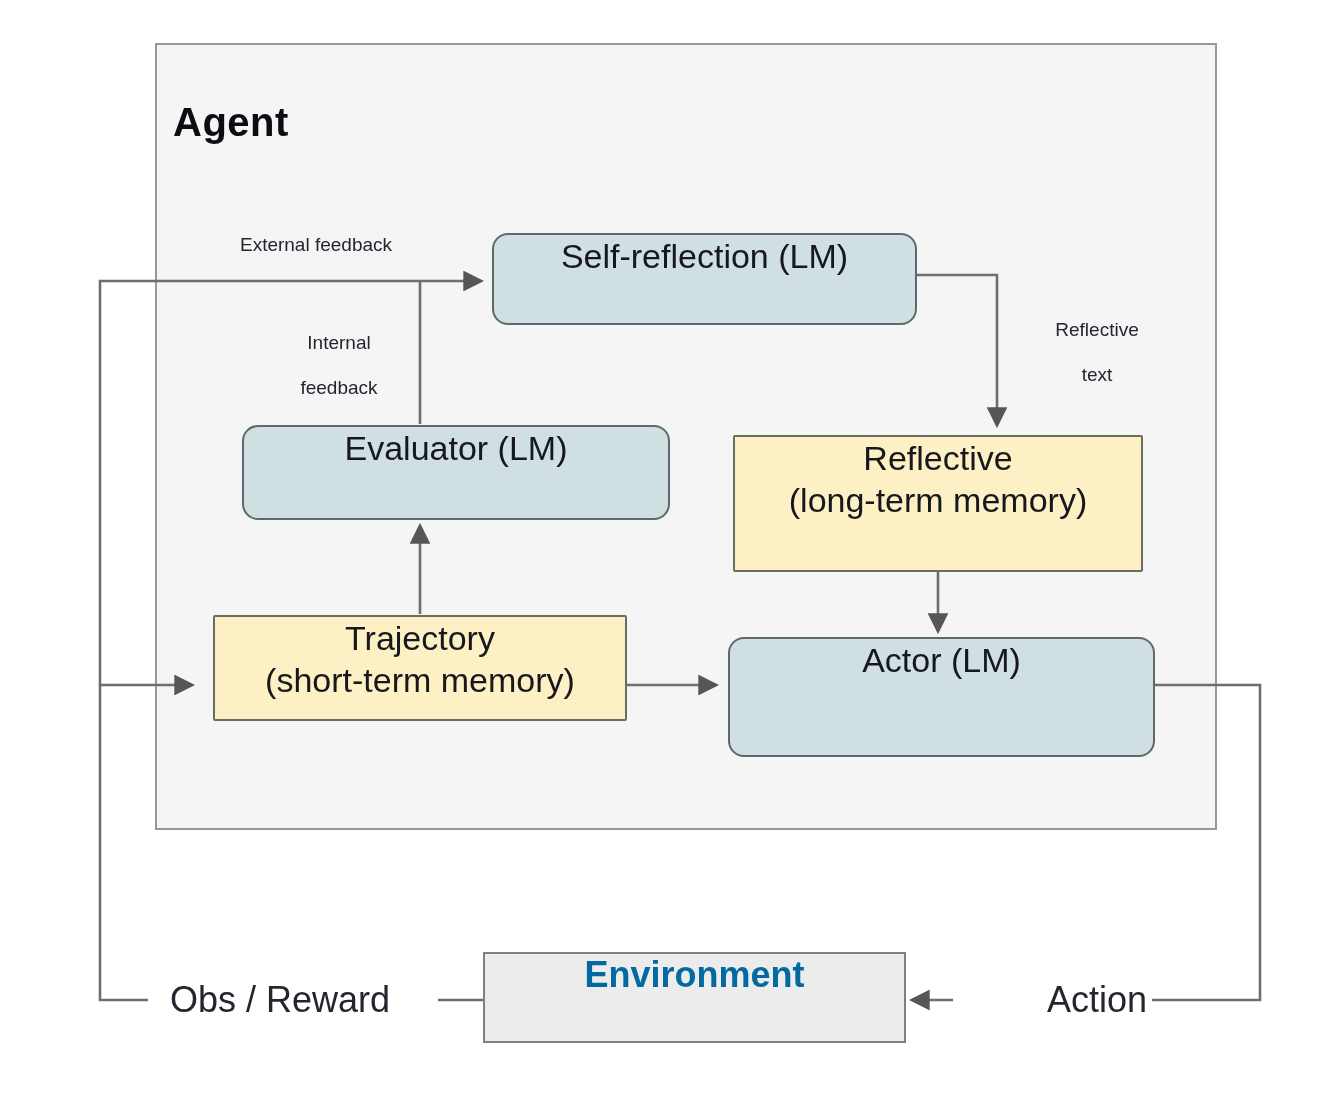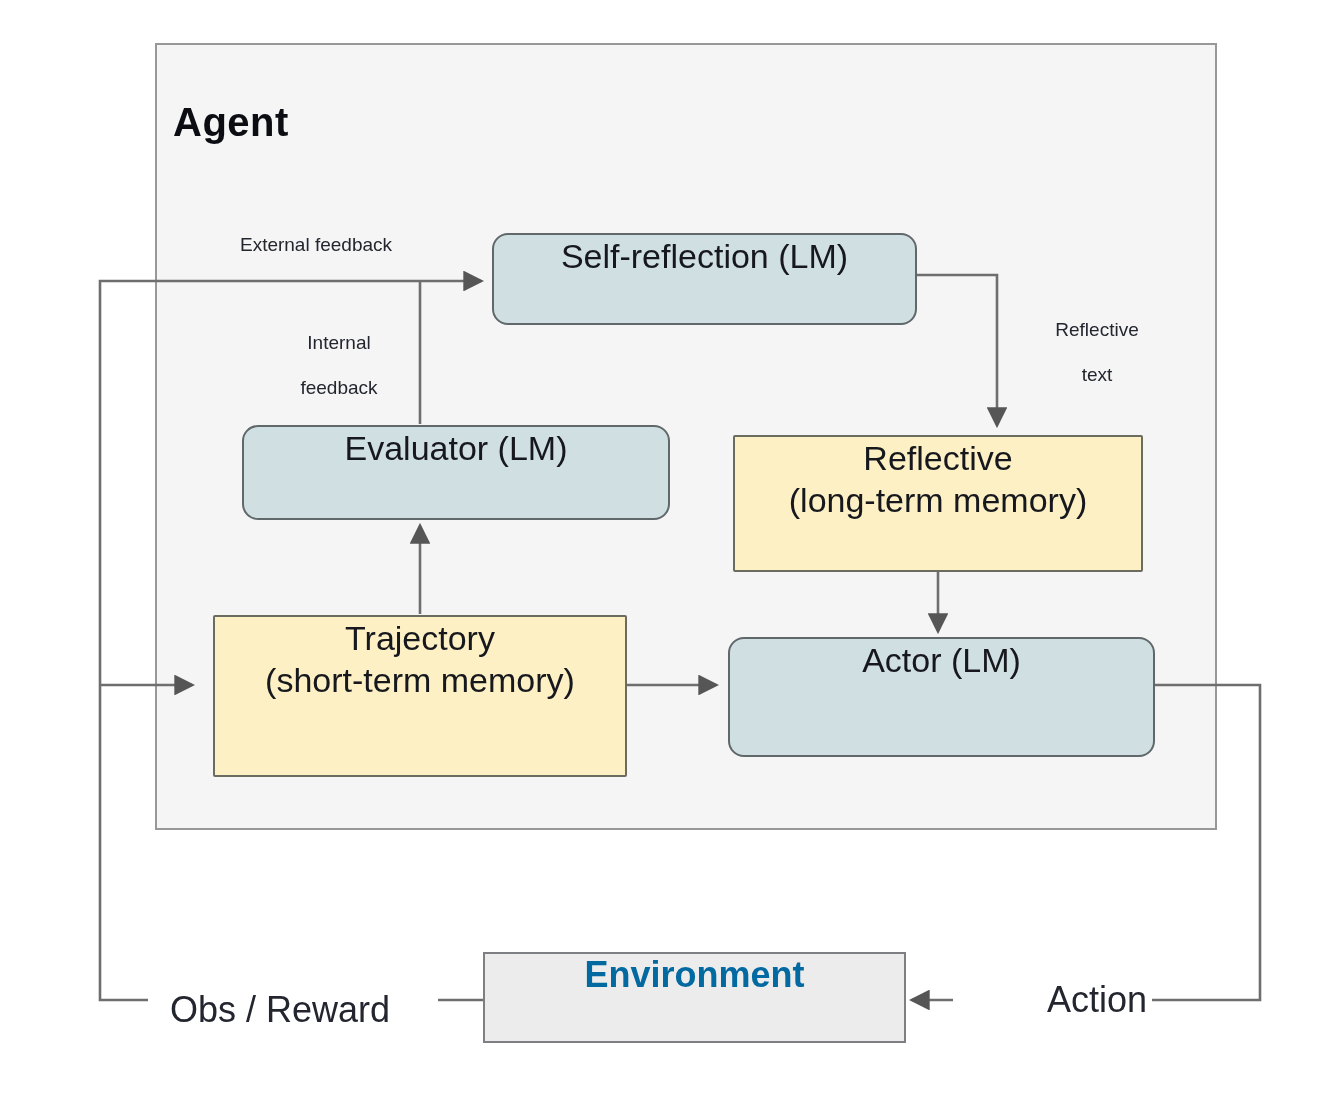--- a/index.html
+++ b/index.html
@@ -144,21 +144,21 @@
 
   <div class="node lm" style="left:207px; top:425px; width:428px; height:95px;margin-left:35px;">
     <div>Evaluator (LM)</div>
   </div>
 
   <div class="node memory" style="left:733px; top:435px; width:410px; height:137px;">
     <div>Reflective</div>
     <div>(long-term memory)</div>
   </div>
 
-  <div class="node memory" style="left:213px; top:615px; width:414px; height:162px;">
+  <div class="node memory" style="left:213px; top:615px; width:414px; height:106px;">
     <div>Trajectory</div>
     <div>(short-term memory)</div>
   </div>
 
   <div class="node lm" style="left:728px; top:637px; width:427px; height:120px;">
     <div>Actor (LM)</div>
   </div>
 
   <div class="node environment" style="left:483px; top:952px; width:423px; height:91px;">
     <div>Environment</div>
@@ -169,17 +169,17 @@
   <div class="edge-label" style="left:339px; top:320px;">
     <div>Internal</div>
     <div>feedback</div>
   </div>
 
   <div class="edge-label" style="left:1097px; top:307px;">
     <div>Reflective</div>
     <div>text</div>
   </div>
 
-  <div class="edge-label big" style="left:280px; top:980px;margin-top:10px;">Obs / Reward</div>
+  <div class="edge-label big" style="left:280px; top:980px;">Obs / Reward</div>
 
   <div class="edge-label big" style="left:1053px; top:980px;margin-left:44px;">Action</div>
 
 </div>
 
 </body></html>

